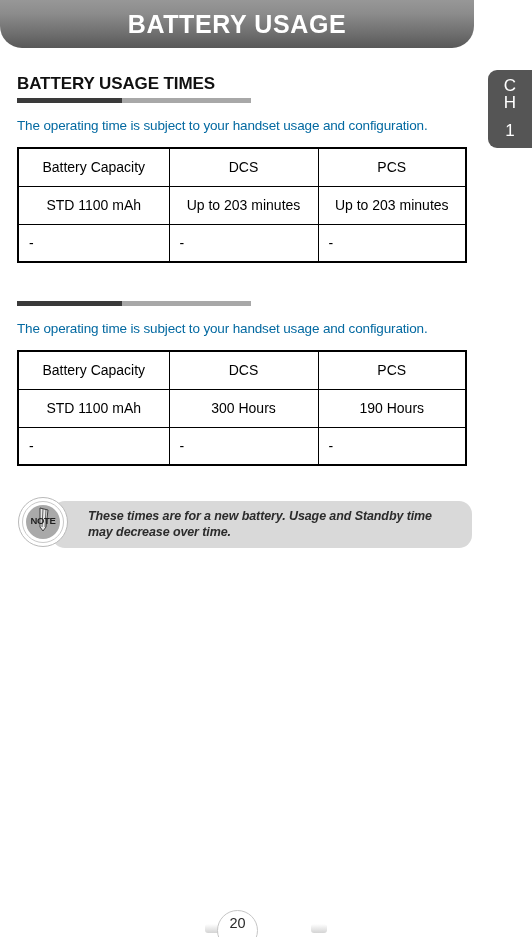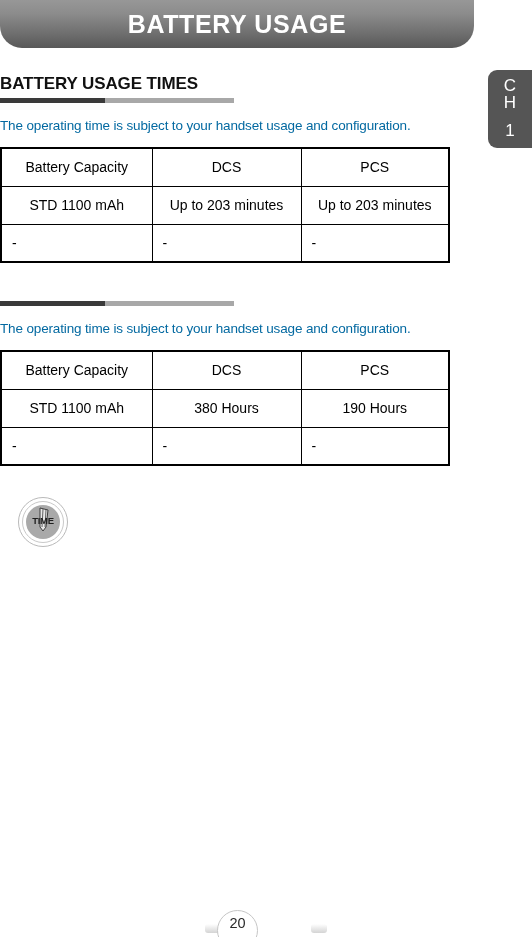--- a/index.html
+++ b/index.html
@@ -66,20 +66,21 @@
 
   
   .content {
     position: absolute;
     left: 0;
     top: 60px;
     width: 532px;
   }
 
   .section {
+    padding-left: 17px;
   }
   .section-heading {
     font-size: 17px;
     font-weight: bold;
     color: #111111;
     letter-spacing: -0.1px;
     white-space: nowrap;
   }
   .heading-rule {
     width: 234px;
@@ -307,43 +308,46 @@
           <col class="c3">
         </colgroup>
       <tbody>
         <tr>
           <td>Battery Capacity</td>
           <td>DCS</td>
           <td>PCS</td>
         </tr>
         <tr>
           <td>STD 1100 mAh</td>
-          <td>380 Hours</td>
+          <td>300 Hours</td>
           <td>190 Hours</td>
         </tr>
         <tr class="dash-row">
           <td>-</td>
           <td>-</td>
           <td>-</td>
         </tr>
       </tbody>
     </table>
   </div>
 
   <div class="note-wrap">
+    <div class="note-box">
+      <div class="note-text">These times are for a new battery. Usage and Standby time may decrease over time.</div>
+    </div>
     <div class="note-badge">
       <div class="ring-outer"></div>
       <div class="ring-mid"></div>
       <div class="disc"></div>
       <svg class="pencil" viewBox="0 0 14 26">
         <polygon points="3,1 11,3 9,20 6,24 3,20" fill="#e8e8e8" stroke="#3d3d3d" stroke-width="1"></polygon>
         <line x1="6" y1="2" x2="5" y2="20" stroke="#3d3d3d" stroke-width="0.8"></line>
         <line x1="9" y1="2.5" x2="8" y2="20" stroke="#3d3d3d" stroke-width="0.8"></line>
       </svg>
-      <div class="note-word">TIME</div>
+      <div class="note-word">NOTE</div>
     </div>
   </div>
 
 </div>
 
 <div class="page-foot">
   <div class="foot-flare left"></div>
   <div class="foot-flare right"></div>
   <div class="page-circle">
     <span class="page-num">20</span>

